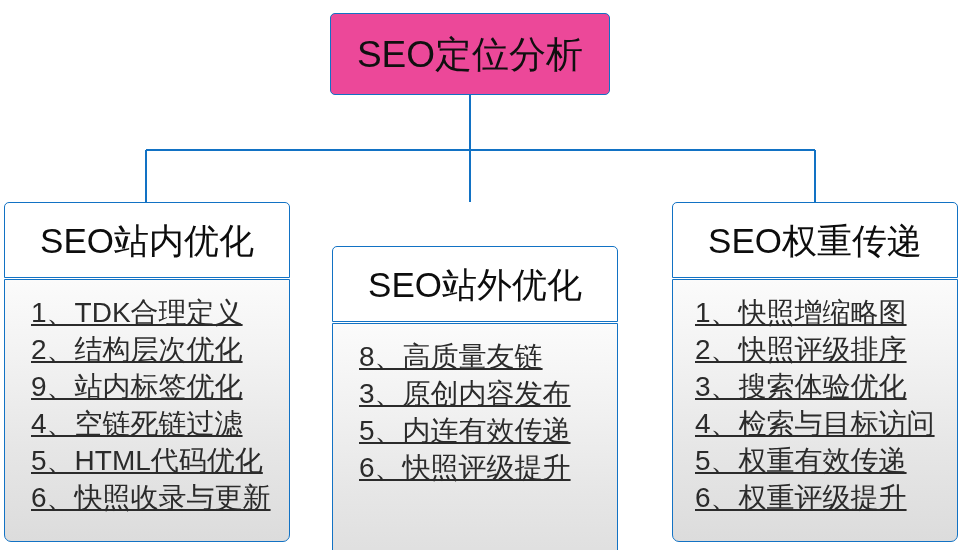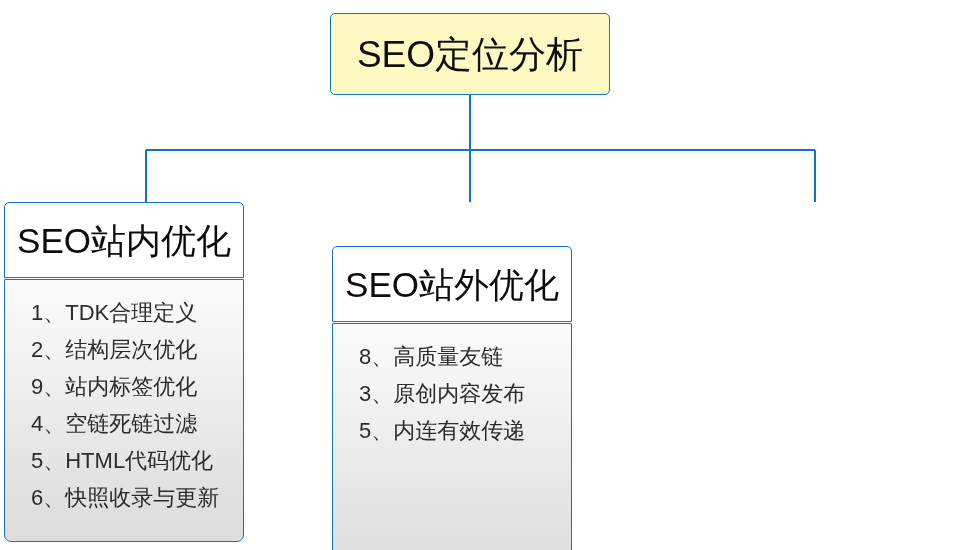--- a/index.html
+++ b/index.html
@@ -32,38 +32,38 @@
   
   .root-box {
     position: absolute;
     left: 330px;
     top: 13px;
     width: 280px;
     height: 82px;
     box-sizing: border-box;
     border: 1.6px solid #1272c4;
     border-radius: 5px;
-    background: #fef9c3;
+    background: #ec4899;
     display: flex;
     align-items: center;
     justify-content: center;
   }
   .root-label {
     font-size: 37px;
     color: #101010;
     letter-spacing: 0px;
     white-space: nowrap;
     line-height: 1;
   }
 
   
   .column {
     position: absolute;
     top: 202px;
-    width: 240px;
+    width: 286px;
   }
   .col-1 { left: 4px; }
   .col-2 { left: 332px; margin-top: 44px; }
   .col-3 { left: 672px; }
 
   .col-header {
     box-sizing: border-box;
     width: 100%;
     height: 76px;
     border: 1.6px solid #1272c4;
@@ -92,24 +92,25 @@
     display: flex;
     flex-direction: column;
     align-items: flex-start;
   }
   .bullet-list {
     list-style: none;
     margin: 0;
     padding: 0 0 0 26px;
   }
   .bullet-item {
-    font-size: 22px;
+    font-size: 28px;
     color: #2b2b2b;
     line-height: 37px;
     white-space: nowrap;
+    text-decoration: underline;
   }
   .col-3 .bullet-list { padding-left: 22px; }
 </style>
 </head>
 <body>
 
 <div id="diagram">
 
   <svg id="connectors" viewBox="0 0 960 550" xmlns="http://www.w3.org/2000/svg">
     <g stroke="#1272c4" stroke-width="1.8" fill="none" shape-rendering="crispEdges">
@@ -143,20 +144,34 @@
 
   <div class="column col-2">
     <div class="col-header">
       <span class="col-header-label">SEO站外优化</span>
     </div>
     <div class="col-body">
       <ul class="bullet-list">
         <li class="bullet-item">8、高质量友链</li>
         <li class="bullet-item">3、原创内容发布</li>
         <li class="bullet-item">5、内连有效传递</li>
+        <li class="bullet-item">6、快照评级提升</li>
       </ul>
     </div>
   </div>
 
   <div class="column col-3">
+    <div class="col-header">
+      <span class="col-header-label">SEO权重传递</span>
+    </div>
+    <div class="col-body">
+      <ul class="bullet-list">
+        <li class="bullet-item">1、快照增缩略图</li>
+        <li class="bullet-item">2、快照评级排序</li>
+        <li class="bullet-item">3、搜索体验优化</li>
+        <li class="bullet-item">4、检索与目标访问</li>
+        <li class="bullet-item">5、权重有效传递</li>
+        <li class="bullet-item">6、权重评级提升</li>
+      </ul>
+    </div>
   </div>
 
 </div>
 
 </body></html>

